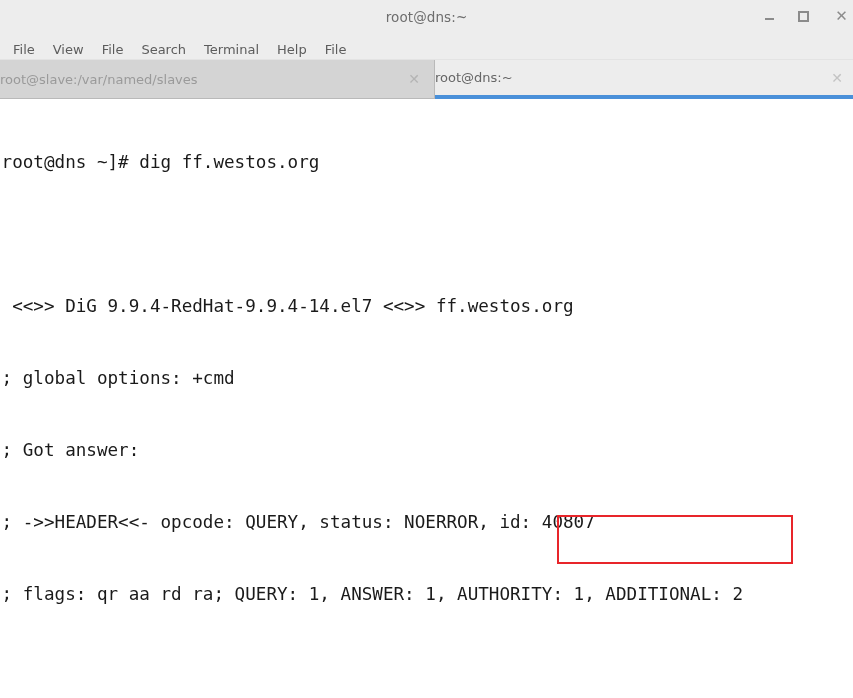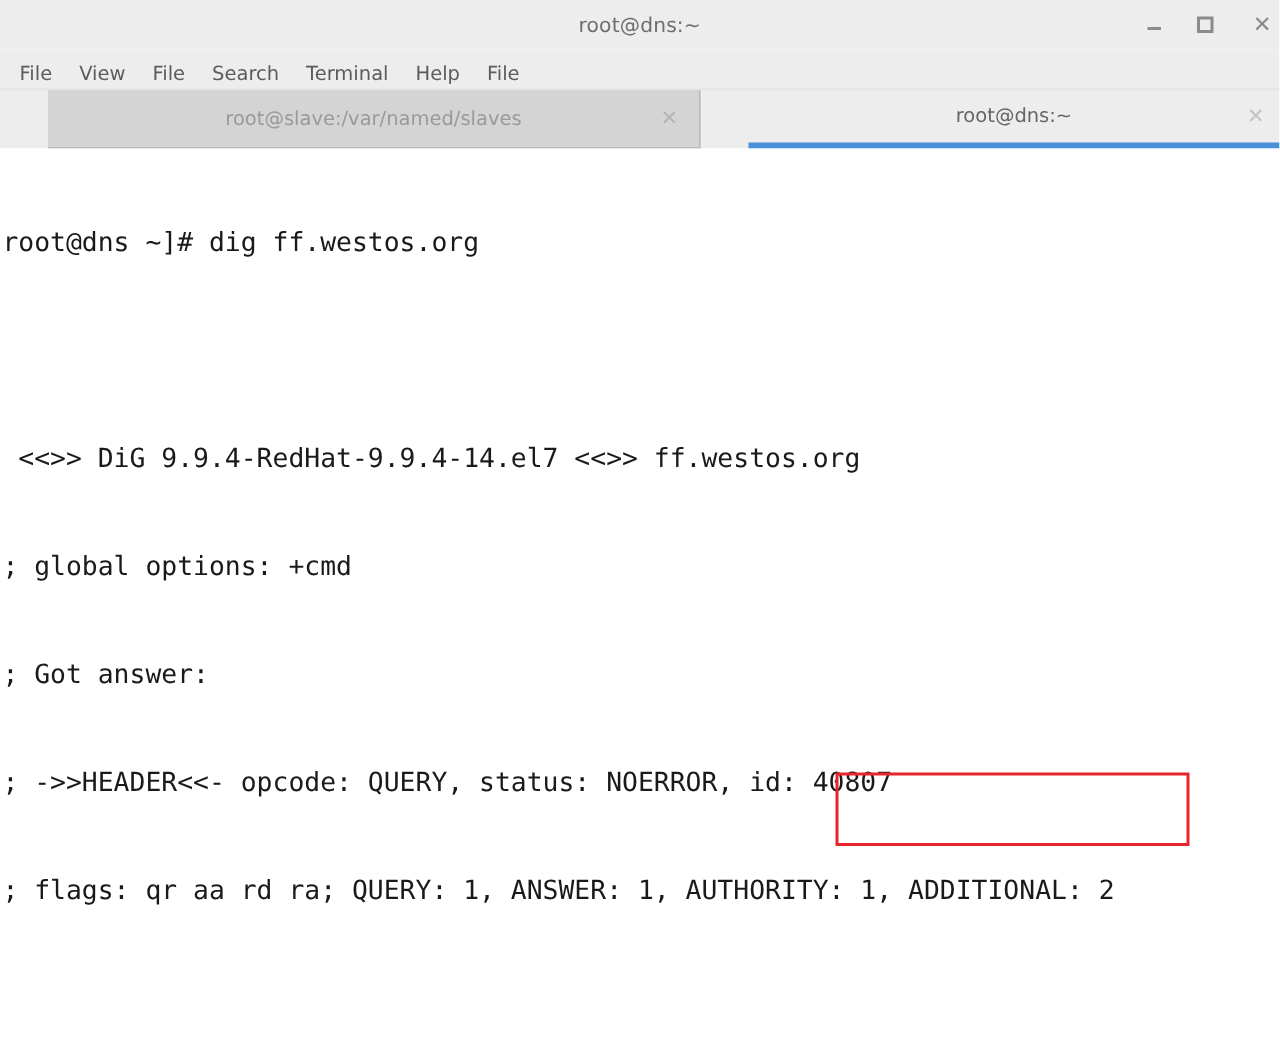--- a/index.html
+++ b/index.html
@@ -102,24 +102,22 @@
   .tabbar {
     height: 39px;
     display: flex;
     background: #ededed;
     box-sizing: border-box;
   }
   .tab {
     position: relative;
     display: flex;
     align-items: center;
-    justify-content: center;
-    box-sizing: border-box;
-    font-family: "DejaVu Sans", sans-serif;
-    margin-left: 32px;
+    box-sizing: border-box;
+    font-family: "DejaVu Sans", sans-serif;
   }
   .tab-inactive {
     width: 435px;
     background: #d4d4d4;
     border-right: 1px solid #b9b9b9;
     border-bottom: 1px solid #b9b9b9;
   }
   .tab-active {
     flex: 1;
     background: #ededed;

